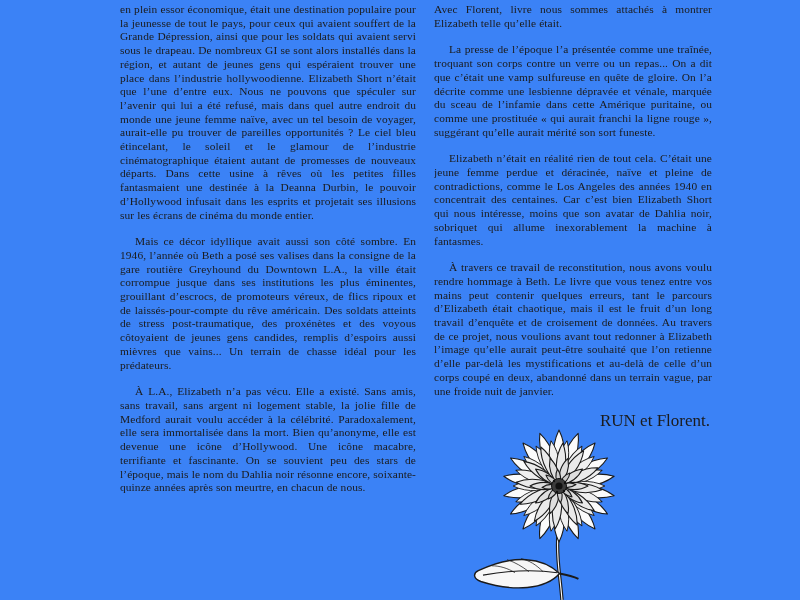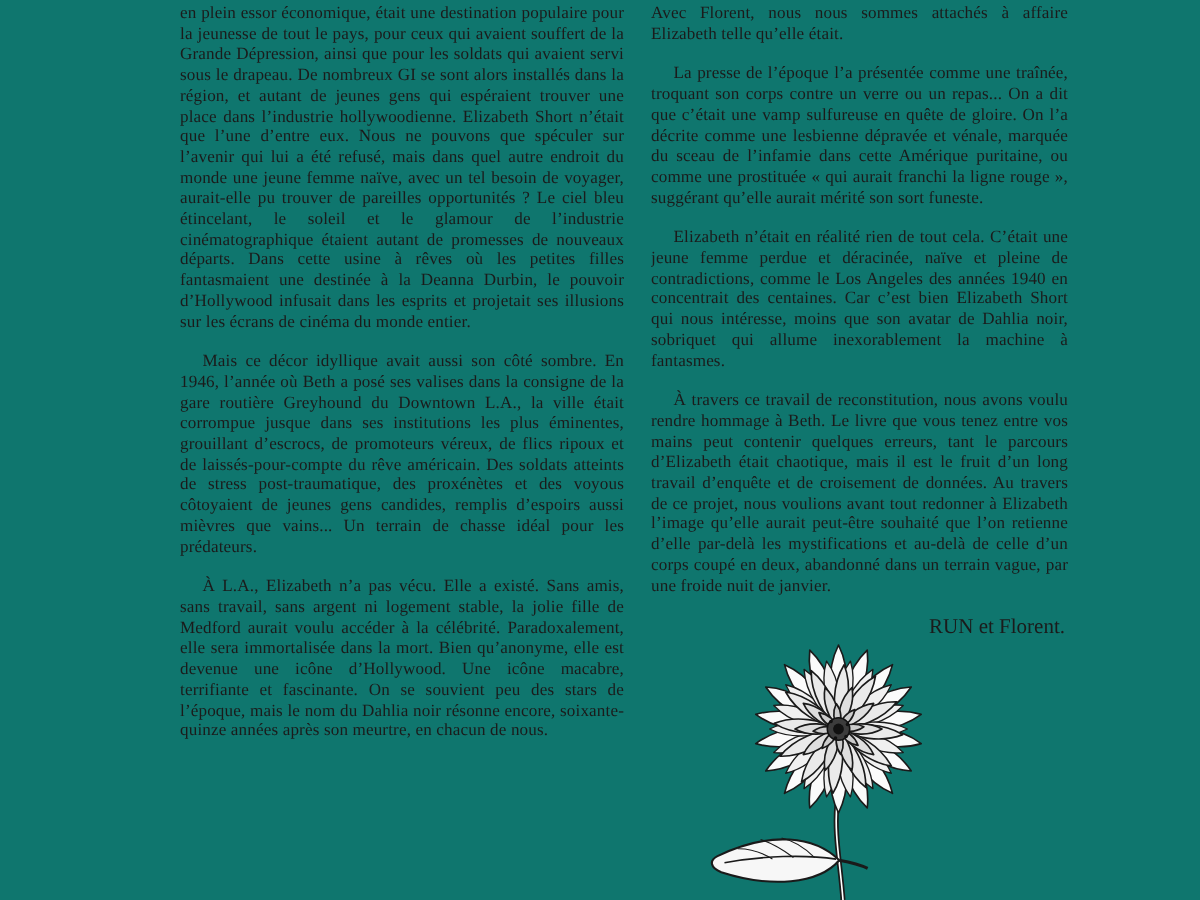--- a/index.html
+++ b/index.html
@@ -2,38 +2,38 @@
 <html lang="fr"><head>
 <meta charset="utf-8">
 <style>
   html,body{margin:0;padding:0;}
   body{
     width:800px;height:600px;overflow:hidden;
     background:#ffffff;
     font-family:"Liberation Serif","DejaVu Serif",serif;
     color:#1b1b1b;
   }
-  .page{position:relative;width:800px;height:600px;background:#0f766e;text-decoration:underline;}
+  .page{position:relative;width:800px;height:600px;background:#3b82f6;text-decoration:underline;}
   .columns{
     position:absolute;left:120px;top:3px;width:592px;height:597px;
     display:grid;grid-template-columns:296px 278px;column-gap:18px;
     overflow:hidden;
   }
   .col{overflow:hidden;}
   .col p{
     margin:0 0 13px 0;
     font-size:11.4px;
     line-height:13.7px;
     text-align:justify;
     letter-spacing:0.1px;
   }
   .col p.indent{text-indent:15px;}
   .signature{
     margin-top:9px;
-    font-size:14px;
+    font-size:17px;
     text-align:right;
     padding-right:2px;
   }
   .illustration{
     position:absolute;left:448px;top:424px;width:212px;height:176px;
     overflow:hidden;
   }
   .illustration svg{display:block;}
 </style>
 </head>
@@ -43,21 +43,21 @@
 
   <div class="columns">
 
     <div class="col">
       <p>en plein essor économique, était une destination populaire pour la jeunesse de tout le pays, pour ceux qui avaient souffert de la Grande Dépression, ainsi que pour les soldats qui avaient servi sous le drapeau. De nombreux GI se sont alors installés dans la région, et autant de jeunes gens qui espéraient trouver une place dans l’industrie hollywoodienne. Elizabeth Short n’était que l’une d’entre eux. Nous ne pouvons que spéculer sur l’avenir qui lui a été refusé, mais dans quel autre endroit du monde une jeune femme naïve, avec un tel besoin de voyager, aurait-elle pu trouver de pareilles opportunités ? Le ciel bleu étincelant, le soleil et le glamour de l’industrie cinématographique étaient autant de promesses de nouveaux départs. Dans cette usine à rêves où les petites filles fantasmaient une destinée à la Deanna Durbin, le pouvoir d’Hollywood infusait dans les esprits et projetait ses illusions sur les écrans de cinéma du monde entier.</p>
       <p class="indent">Mais ce décor idyllique avait aussi son côté sombre. En 1946, l’année où Beth a posé ses valises dans la consigne de la gare routière Greyhound du Downtown L.A., la ville était corrompue jusque dans ses institutions les plus éminentes, grouillant d’escrocs, de promoteurs véreux, de flics ripoux et de laissés-pour-compte du rêve américain. Des soldats atteints de stress post-traumatique, des proxénètes et des voyous côtoyaient de jeunes gens candides, remplis d’espoirs aussi mièvres que vains... Un terrain de chasse idéal pour les prédateurs.</p>
       <p class="indent">À L.A., Elizabeth n’a pas vécu. Elle a existé. Sans amis, sans travail, sans argent ni logement stable, la jolie fille de Medford aurait voulu accéder à la célébrité. Paradoxalement, elle sera immortalisée dans la mort. Bien qu’anonyme, elle est devenue une icône d’Hollywood. Une icône macabre, terrifiante et fascinante. On se souvient peu des stars de l’époque, mais le nom du Dahlia noir résonne encore, soixante-quinze années après son meurtre, en chacun de nous.</p>
     </div>
 
     <div class="col">
-      <p>Avec Florent, nous nous sommes attachés à affaire Elizabeth telle qu’elle était.</p>
+      <p>Avec Florent, livre nous sommes attachés à montrer Elizabeth telle qu’elle était.</p>
       <p class="indent">La presse de l’époque l’a présentée comme une traînée, troquant son corps contre un verre ou un repas... On a dit que c’était une vamp sulfureuse en quête de gloire. On l’a décrite comme une lesbienne dépravée et vénale, marquée du sceau de l’infamie dans cette Amérique puritaine, ou comme une prostituée « qui aurait franchi la ligne rouge », suggérant qu’elle aurait mérité son sort funeste.</p>
       <p class="indent">Elizabeth n’était en réalité rien de tout cela. C’était une jeune femme perdue et déracinée, naïve et pleine de contradictions, comme le Los Angeles des années 1940 en concentrait des centaines. Car c’est bien Elizabeth Short qui nous intéresse, moins que son avatar de Dahlia noir, sobriquet qui allume inexorablement la machine à fantasmes.</p>
       <p class="indent">À travers ce travail de reconstitution, nous avons voulu rendre hommage à Beth. Le livre que vous tenez entre vos mains peut contenir quelques erreurs, tant le parcours d’Elizabeth était chaotique, mais il est le fruit d’un long travail d’enquête et de croisement de données. Au travers de ce projet, nous voulions avant tout redonner à Elizabeth l’image qu’elle aurait peut-être souhaité que l’on retienne d’elle par-delà les mystifications et au-delà de celle d’un corps coupé en deux, abandonné dans un terrain vague, par une froide nuit de janvier.</p>
       <div class="signature">RUN et Florent.</div>
     </div>
 
   </div>
 
   <div class="illustration">
     <svg width="212" height="176" viewBox="0 0 212 176">

